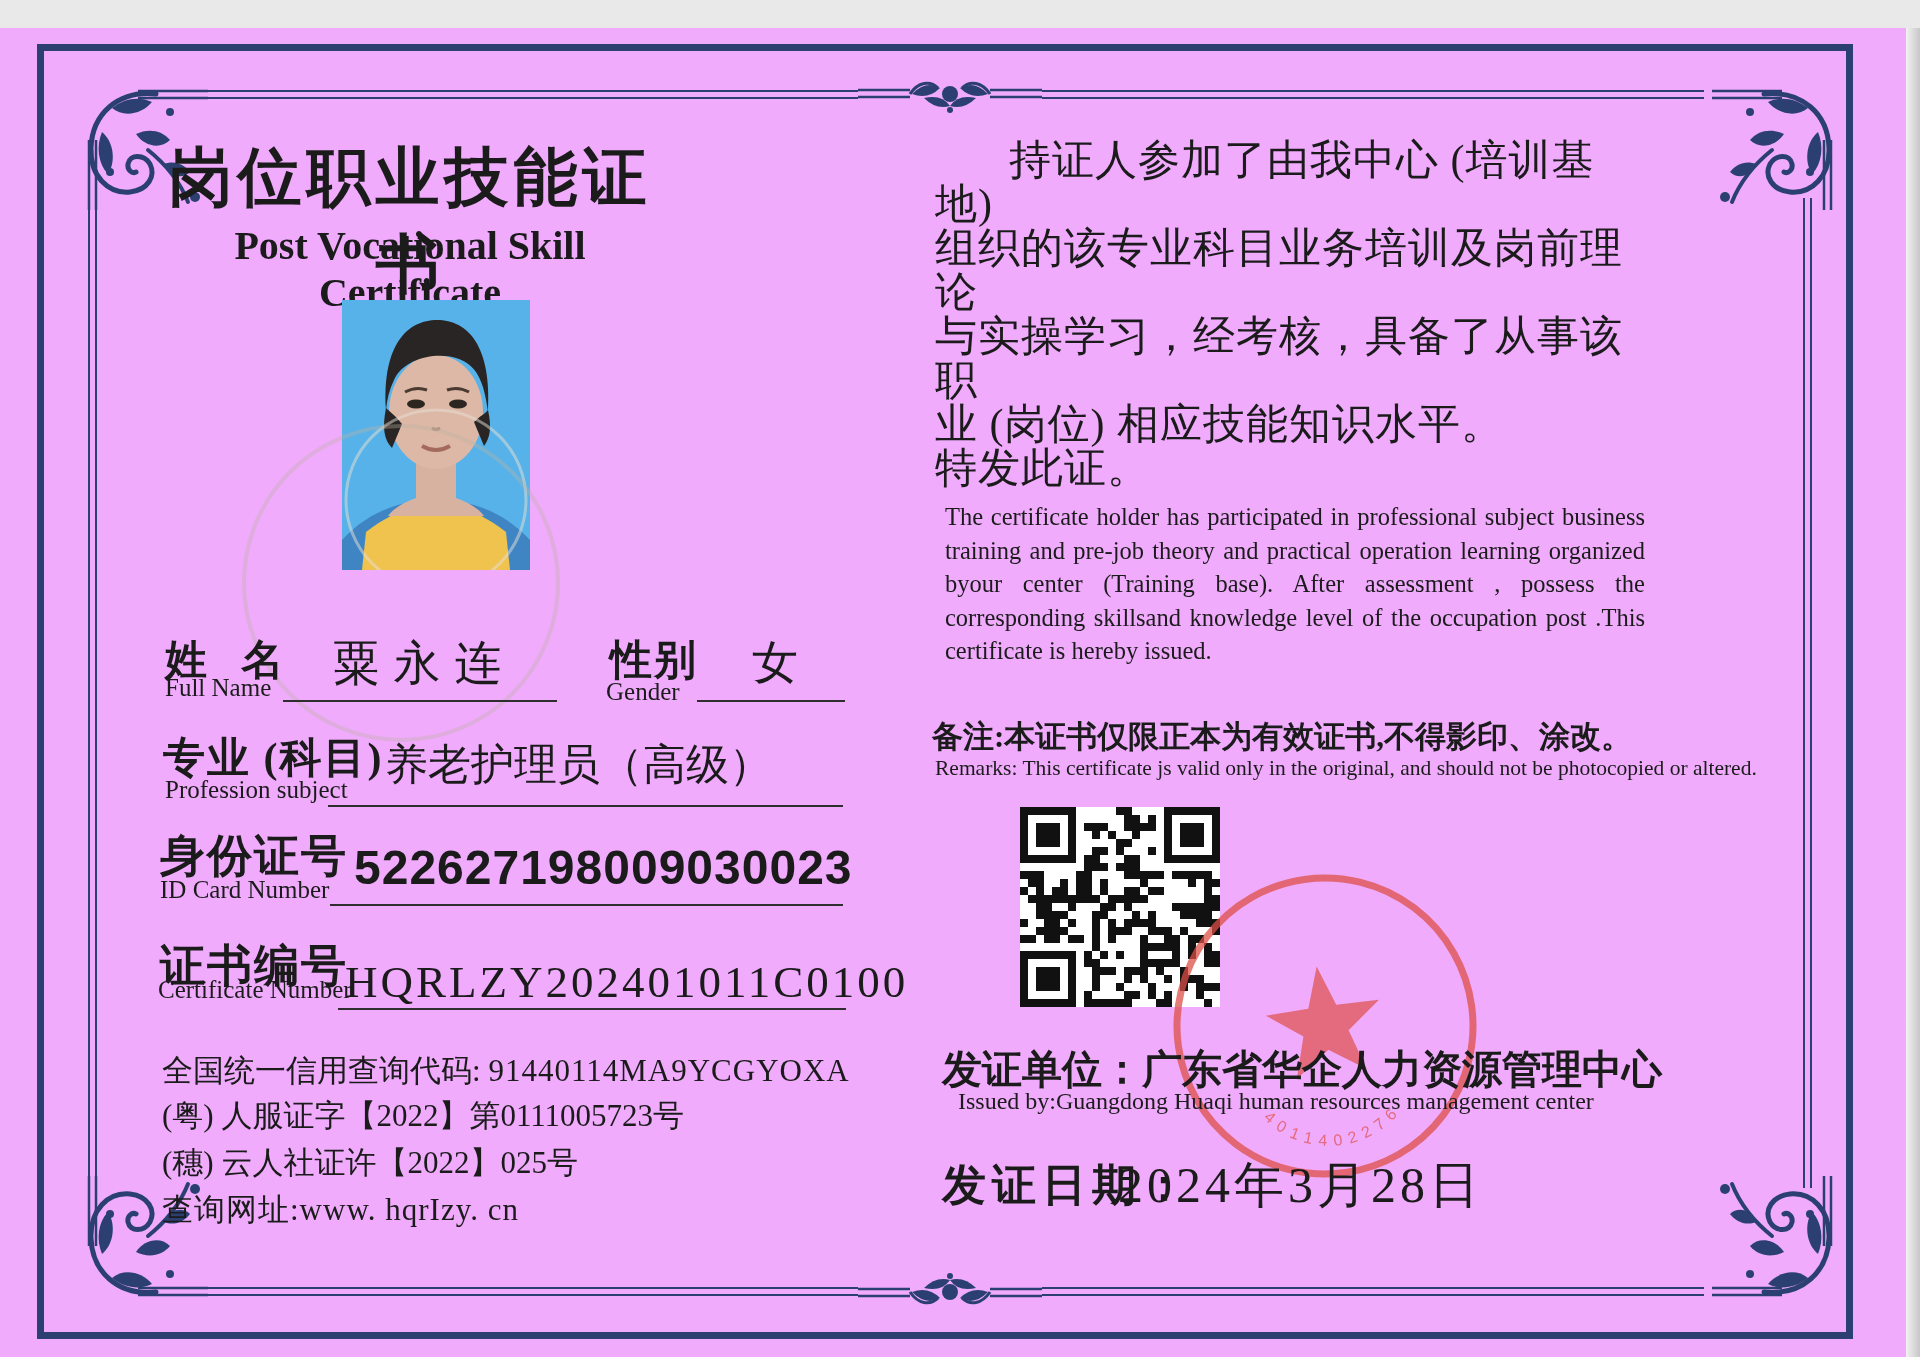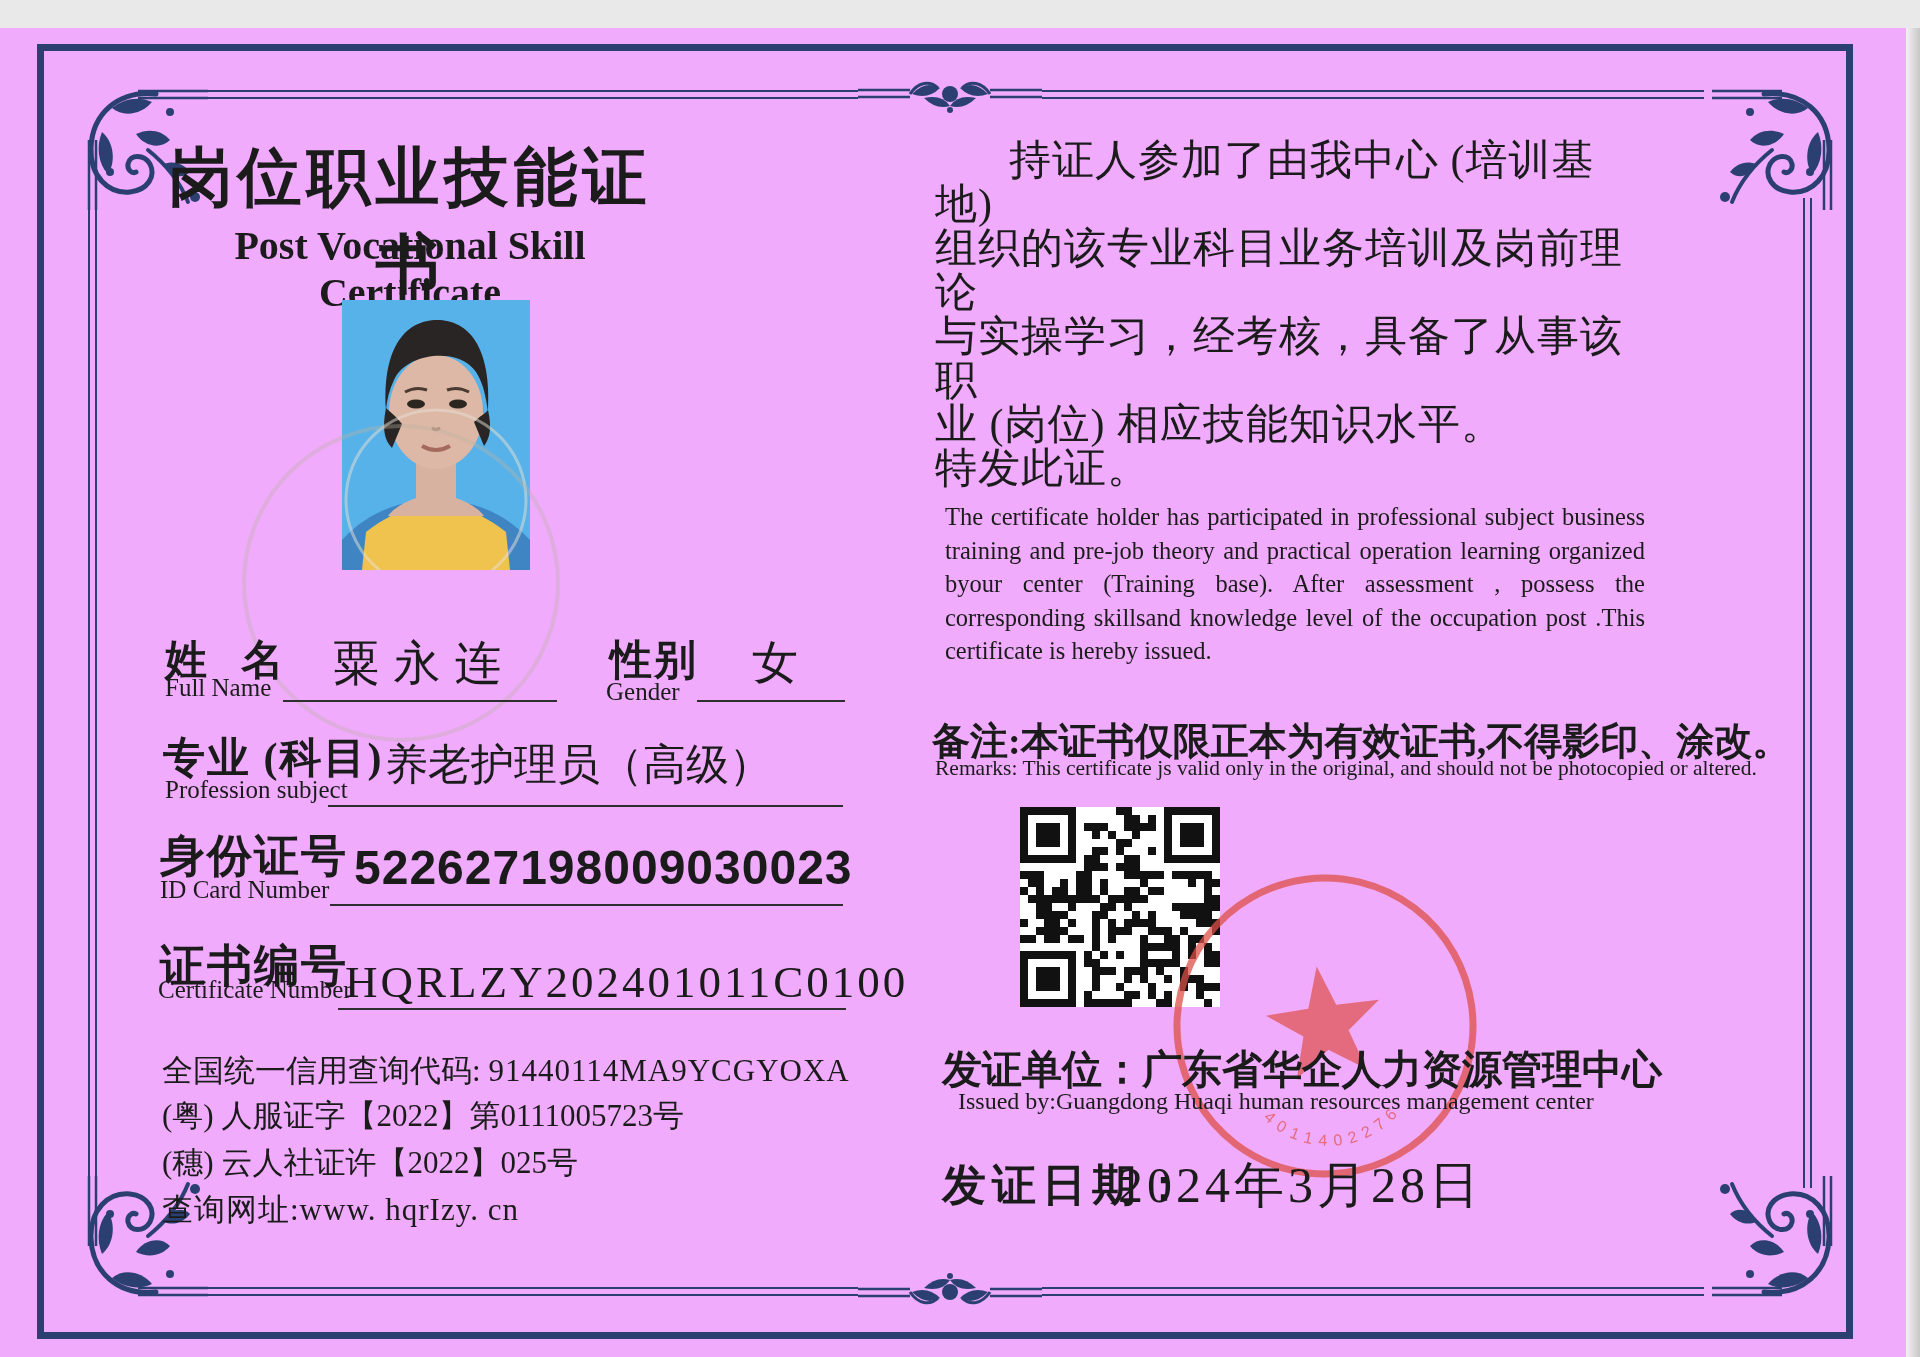--- a/index.html
+++ b/index.html
@@ -158,21 +158,21 @@
   <div class="abs" style="left:935px;top:110px;width:705px;font-size:42px;line-height:44px;letter-spacing:1px;">
     <div style="text-indent:74px;">持证人参加了由我中心 (培训基地)</div>
     <div>组织的该专业科目业务培训及岗前理论</div>
     <div>与实操学习，经考核，具备了从事该职</div>
     <div>业 (岗位) 相应技能知识水平。</div>
     <div>特发此证。</div>
   </div>
 
   <div class="abs just" style="left:945px;top:472px;width:700px;font-size:24.5px;line-height:33.5px;">The certificate holder has participated in professional subject business training and pre-job theory and practical operation learning organized byour center (Training base). After assessment , possess the corresponding skillsand knowledge level of the occupation post .This certificate is hereby issued.</div>
 
-  <div class="abs" style="left:932px;top:688px;font-size:38px;font-weight:bold;text-align:right;">备注:本证书仅限正本为有效证书,不得影印、涂改。</div>
+  <div class="abs" style="left:932px;top:688px;font-size:31px;font-weight:bold;text-align:right;">备注:本证书仅限正本为有效证书,不得影印、涂改。</div>
   <div class="abs" style="left:935px;top:728px;font-size:21.5px;">Remarks: This certificate js valid only in the original, and should not be photocopied or altered.</div>
 
   <div class="abs" style="left:1020px;top:779px;width:200px;height:200px;">
     <svg id="qr-svg" width="200" height="200" viewBox="0 0 200 200">
         <rect width="200" height="200" fill="#fff"></rect>
         <rect x="96" y="0" width="8" height="8" fill="#111"></rect>
         <rect x="104" y="0" width="8" height="8" fill="#111"></rect>
         <rect x="104" y="8" width="8" height="8" fill="#111"></rect>
         <rect x="112" y="8" width="8" height="8" fill="#111"></rect>
         <rect x="128" y="8" width="8" height="8" fill="#111"></rect>

